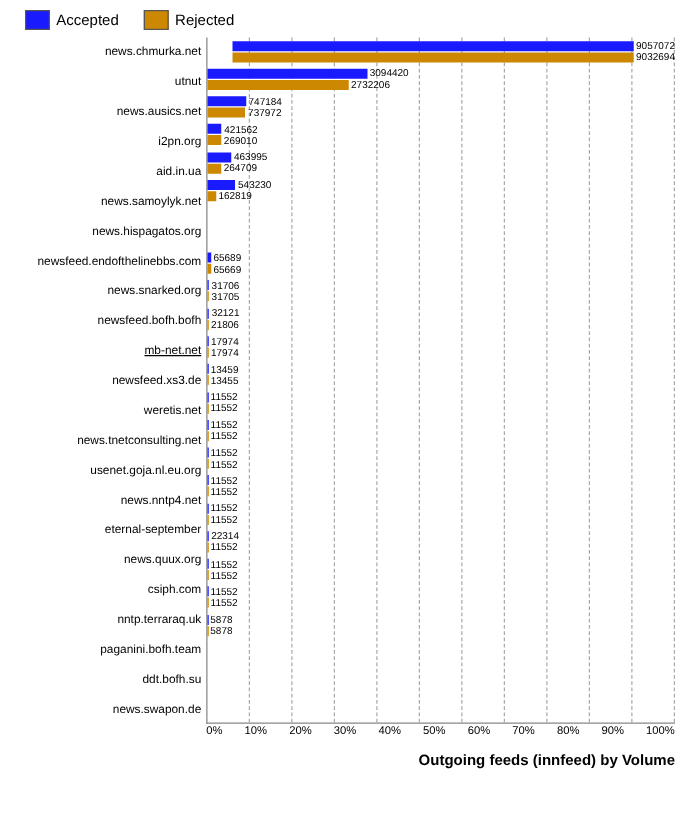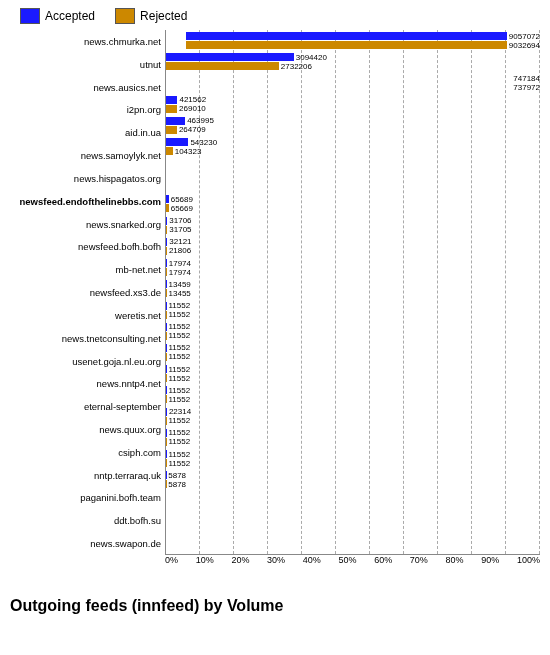--- a/index.html
+++ b/index.html
@@ -109,24 +109,24 @@
       margin-left: 2px;
       color: #000;
       white-space: nowrap;
     }
     .x-tick {
       font-size: 9px;
       color: #000;
       text-align: center;
     }
     .chart-title {
-      text-align: left;
-      font-size: 16px;
+      text-align: right;
+      font-size: 12px;
       font-weight: bold;
-      margin-top: 20px;
+      margin-top: 0;
     }
     .axis-bottom {
       height: 22px;
       position: relative;
       margin-left: 155px;
     }
   </style>
 </head>
 <body>
 
@@ -146,24 +146,24 @@
   <div class="chart-area">
 
     <div class="y-labels" id="y-labels">
         <div class="y-label" style="height: 44px;">news.chmurka.net</div>
         <div class="y-label" style="height: 44px;">utnut</div>
         <div class="y-label" style="height: 44px;">news.ausics.net</div>
         <div class="y-label" style="height: 44px;">i2pn.org</div>
         <div class="y-label" style="height: 44px;">aid.in.ua</div>
         <div class="y-label" style="height: 44px;">news.samoylyk.net</div>
         <div class="y-label" style="height: 44px;">news.hispagatos.org</div>
-        <div class="y-label" style="height: 44px; font-weight: bold;">newsfeed.endofthelinebbs.com</div>
+        <div class="y-label" style="height: 44px;">newsfeed.endofthelinebbs.com</div>
         <div class="y-label" style="height: 44px;">news.snarked.org</div>
         <div class="y-label" style="height: 44px;">newsfeed.bofh.bofh</div>
-        <div class="y-label" style="height: 44px;">mb-net.net</div>
+        <div class="y-label" style="height: 44px; text-decoration: underline;">mb-net.net</div>
         <div class="y-label" style="height: 44px;">newsfeed.xs3.de</div>
         <div class="y-label" style="height: 44px;">weretis.net</div>
         <div class="y-label" style="height: 44px;">news.tnetconsulting.net</div>
         <div class="y-label" style="height: 44px;">usenet.goja.nl.eu.org</div>
         <div class="y-label" style="height: 44px;">news.nntp4.net</div>
         <div class="y-label" style="height: 44px;">eternal-september</div>
         <div class="y-label" style="height: 44px;">news.quux.org</div>
         <div class="y-label" style="height: 44px;">csiph.com</div>
         <div class="y-label" style="height: 44px;">nntp.terraraq.uk</div>
         <div class="y-label" style="height: 44px;">paganini.bofh.team</div>
@@ -205,21 +205,21 @@
               <div class="bar-wrap">
                 <div class="bar accepted" style="width: 34.1658%;"></div>
                 <span class="bar-label">3094420</span>
               </div>
               <div class="bar-wrap">
                 <div class="bar rejected" style="width: 30.1665%;"></div>
                 <span class="bar-label">2732206</span>
               </div>
             </div>
           </div>
-          <div class="bar-row" style="height: 44px; align-items: flex-end;">
+          <div class="bar-row" style="height: 44px;">
             <div class="bar-pair">
               <div class="bar-wrap">
                 <div class="bar accepted" style="width: 8.24973%;"></div>
                 <span class="bar-label">747184</span>
               </div>
               <div class="bar-wrap">
                 <div class="bar rejected" style="width: 8.14802%;"></div>
                 <span class="bar-label">737972</span>
               </div>
             </div>
@@ -249,21 +249,21 @@
             </div>
           </div>
           <div class="bar-row" style="height: 44px;">
             <div class="bar-pair">
               <div class="bar-wrap">
                 <div class="bar accepted" style="width: 5.99785%;"></div>
                 <span class="bar-label">543230</span>
               </div>
               <div class="bar-wrap">
                 <div class="bar rejected" style="width: 1.7977%;"></div>
-                <span class="bar-label">104323</span>
+                <span class="bar-label">162819</span>
               </div>
             </div>
           </div>
           <div class="bar-row" style="height: 44px; margin-top: 36px;">
             <div class="bar-pair">
               <div class="bar-wrap">
                 <div class="bar accepted" style="width: 0.725279%;"></div>
                 <span class="bar-label">65689</span>
               </div>
               <div class="bar-wrap">

